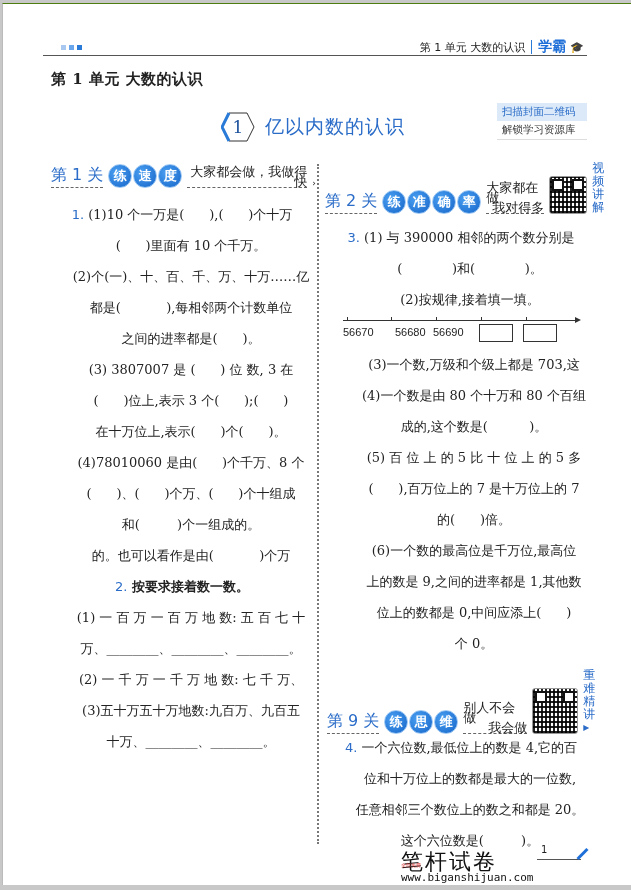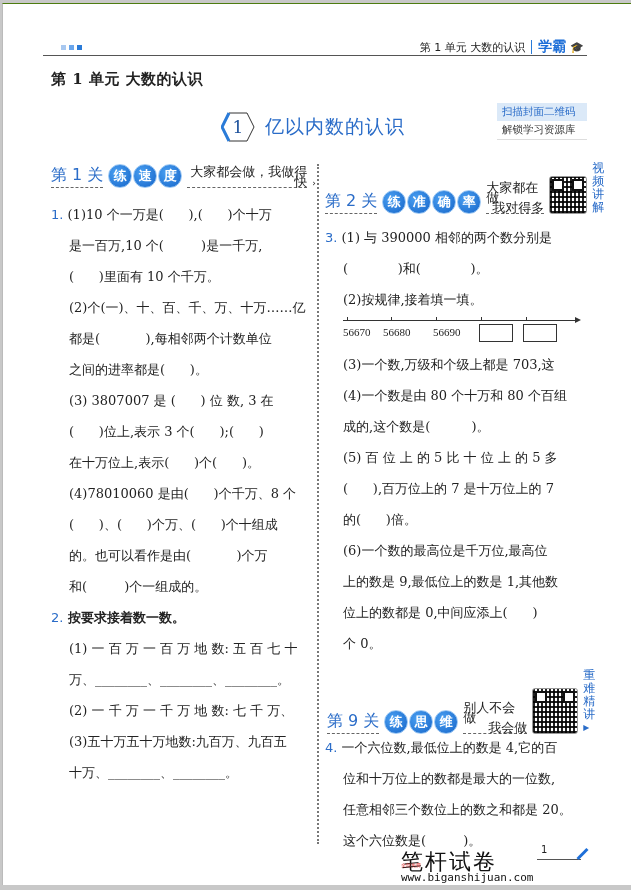--- a/index.html
+++ b/index.html
@@ -45,27 +45,27 @@
   .sec-head .dash { border-bottom:1px dashed #666; }
   .qr { width:36px; height:36px; border:1px solid #999; border-radius:3px; background:
     repeating-linear-gradient(90deg, #222 0 2px, #fff 2px 4px), repeating-linear-gradient(0deg, #222 0 2px, #fff 2px 5px);
     background-blend-mode: multiply; position:relative; }
   .qr::before, .qr::after { content:""; position:absolute; width:8px; height:8px; border:2px solid #111; background:#fff; }
   .qr::before { left:2px; top:2px; }
   .qr::after { right:2px; top:2px; }
   .qr-label { font-size:12px; color:#2a6cc8; line-height:13px; width:8px; font-family:Liberation Serif, serif; }
   .txt { font-size:13px; line-height:31px; color:#222; }
   .qnum { color:#2a6cc8; font-family:"DejaVu Sans", sans-serif; }
-  .line { white-space:pre; }
+  .line { white-space:pre;text-align:center; }
   .bold { font-weight:bold; }
   .numline { left:340px; top:310px; width:240px; height:40px; }
   .numline .axis { position:absolute; left:0; top:6px; width:234px; height:1px; background:#333; }
   .numline .arrow { position:absolute; left:232px; top:3px; width:0; height:0; border-left:6px solid #333; border-top:3px solid transparent; border-bottom:3px solid transparent; }
   .numline .tick { position:absolute; top:3px; width:1px; height:4px; background:#333; }
-  .numline .lbl { position:absolute; top:12px; font-size:11px; font-family:Liberation Serif, serif; }
+  .numline .lbl { position:absolute; top:12px; font-size:11px; font-family:Liberation Sans, sans-serif; }
   .numline .box { position:absolute; top:10px; width:32px; height:16px; border:1px solid #333; }
   .footer-logo { left:398px; top:843px; font-family:"DejaVu Sans", sans-serif; font-size:22px; color:#111; letter-spacing:2px; }
   .footer-url { left:398px; top:867px; font-family:"DejaVu Sans Mono", monospace; font-size:11px; color:#111; }
   .footer-free { left:398px; top:858px; font-size:5px; color:#d33; font-family:"DejaVu Sans", sans-serif; }
   .page-num { left:538px; top:840px; font-family:"DejaVu Sans", sans-serif; font-size:10px; }
   .page-num-rule { left:534px; top:855px; width:44px; height:1px; background:#555; }
   .pencil { left:578px; top:843px; width:3px; height:14px; background:#1e6fd8; transform:rotate(45deg); }
 </style>
 </head>
 <body>
@@ -132,32 +132,31 @@
     <span class="qr-label">
       <span>视</span>
       <span>频</span>
       <span>讲</span>
       <span>解</span>
     </span>
   </div>
 
   <div class="abs txt" style="left:48px; top:195px; width:262px;">
     <div class="line"><span class="qnum">1.</span> <span>(1)10 个一万是(      ),(      )个十万</span></div>
-    <div class="line" style="padding-left:18px">是一百万,10 个(         )是一千万,</div>
     <div class="line" style="padding-left:18px">(      )里面有 10 个千万。</div>
     <div class="line" style="padding-left:18px">(2)个(一)、十、百、千、万、十万……亿</div>
     <div class="line" style="padding-left:18px">都是(           ),每相邻两个计数单位</div>
     <div class="line" style="padding-left:18px">之间的进率都是(      )。</div>
     <div class="line" style="padding-left:18px">(3) 3807007 是 (      ) 位 数, 3 在</div>
     <div class="line" style="padding-left:18px">(      )位上,表示 3 个(      );(      )</div>
     <div class="line" style="padding-left:18px">在十万位上,表示(      )个(      )。</div>
     <div class="line" style="padding-left:18px">(4)78010060 是由(      )个千万、8 个</div>
     <div class="line" style="padding-left:18px">(      )、(      )个万、(      )个十组成</div>
+    <div class="line" style="padding-left:18px">和(         )个一组成的。</div>
     <div class="line" style="padding-left:18px">的。也可以看作是由(           )个万</div>
-    <div class="line" style="padding-left:18px">和(         )个一组成的。</div>
     <div class="line bold"><span class="qnum" style="font-weight:normal">2.</span> <span>按要求接着数一数。</span></div>
     <div class="line" style="padding-left:18px">(1) 一 百 万 一 百 万 地 数: 五 百 七 十</div>
     <div class="line" style="padding-left:18px">万、________、________、________。</div>
     <div class="line" style="padding-left:18px">(2) 一 千 万 一 千 万 地 数: 七 千 万、</div>
     <div class="line" style="padding-left:18px">(3)五十万五十万地数:九百万、九百五</div>
     <div class="line" style="padding-left:18px">十万、________、________。</div>
   </div>
 
   <div class="abs txt" style="left:322px; top:218px; width:272px;">
     <div class="line"><span class="qnum">3.</span> <span>(1) 与 390000 相邻的两个数分别是</span></div>
@@ -167,35 +166,35 @@
 
   <div class="abs numline">
     <div class="axis"></div>
     <div class="arrow"></div>
     <div class="tick" style="left:4px"></div>
     <div class="tick" style="left:48px"></div>
     <div class="tick" style="left:93px"></div>
     <div class="tick" style="left:138px"></div>
     <div class="tick" style="left:183px"></div>
     <span class="lbl" style="left:0px">56670</span>
-    <span class="lbl" style="left:40px">56680</span>
+    <span class="lbl" style="left:52px">56680</span>
     <span class="lbl" style="left:90px">56690</span>
     <div class="box" style="left:136px"></div>
     <div class="box" style="left:180px"></div>
   </div>
 
   <div class="abs txt" style="left:340px; top:345px; width:262px;">
     <div class="line">(3)一个数,万级和个级上都是 703,这</div>
     <div class="line">(4)一个数是由 80 个十万和 80 个百组</div>
     <div class="line">成的,这个数是(          )。</div>
     <div class="line">(5) 百 位 上 的 5 比 十 位 上 的 5 多</div>
     <div class="line">(      ),百万位上的 7 是十万位上的 7</div>
     <div class="line">的(      )倍。</div>
     <div class="line">(6)一个数的最高位是千万位,最高位</div>
-    <div class="line">上的数是 9,最低位上的数是 1,其他数</div>
+    <div class="line">上的数是 9,之间的进率都是 1,其他数</div>
     <div class="line">位上的数都是 0,中间应添上(      )</div>
     <div class="line">个 0。</div>
   </div>
 
   <div class="abs sec-head" style="left:324px; top:665px;">
     <span class="gate">第 9 关</span>
     <span class="bubbles">
       <span>练</span>
       <span>思</span>
       <span>维</span>

